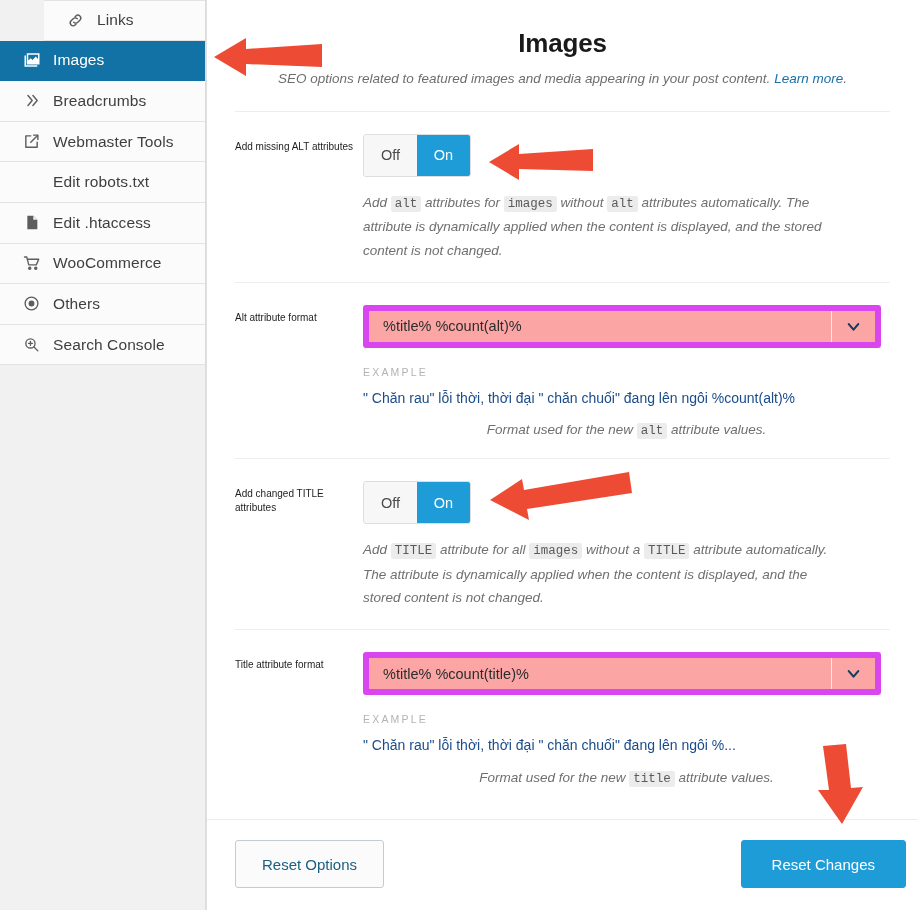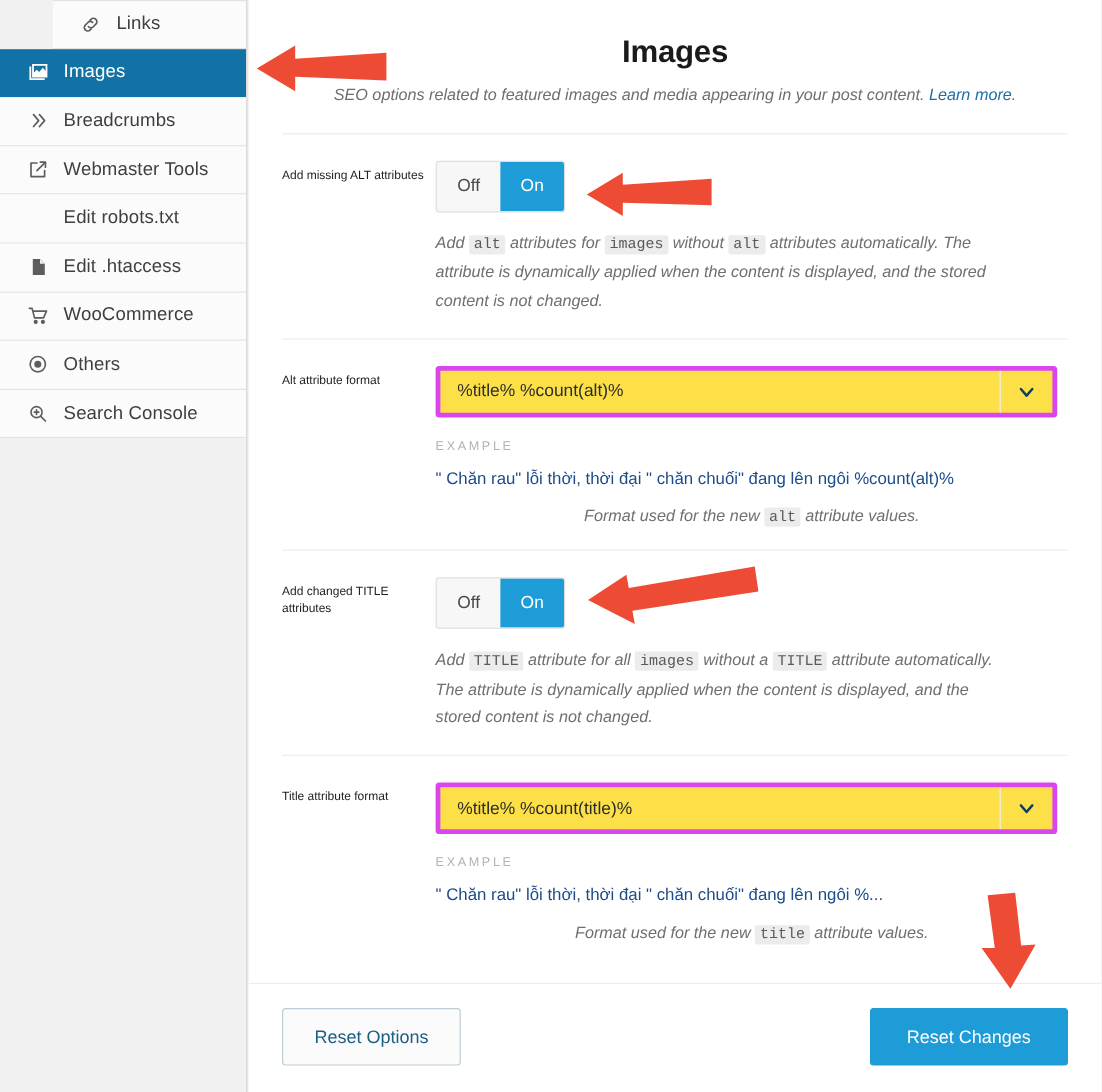--- a/index.html
+++ b/index.html
@@ -172,23 +172,23 @@
     border-radius: 2px;
     font-size: 12.5px;
   }
 
   
   .select-wrap {
     position: relative;
     width: 100%;
     max-width: 518px;
     height: 43px;
-    border: 4px solid #d946ef;
+    border: 6px solid #d946ef;
     border-radius: 3px;
-    background: #fde047;
+    background: #fca5a5;
     display: flex;
     align-items: center;
     cursor: pointer;
   }
   .select-value {
     flex: 1;
     padding: 0 14px;
     font-size: 14.5px;
     color: #2c2c2c;
     white-space: nowrap;
@@ -222,21 +222,21 @@
     margin-top: 14px;
     font-size: 13.5px;
     font-style: italic;
     color: #6f6f6f;
     text-align: center;
   }
 
   
   .footer {
     border-top: 1px solid #ededed;
-    padding: 20px 28px 22px 28px;
+    padding: 20px 12px 22px 28px;
     display: flex;
     justify-content: space-between;
     align-items: center;
     background: #ffffff;
   }
   .btn-reset {
     border: 1px solid #bfcdd4;
     background: #fbfbfb;
     color: #1a5e80;
     font-size: 15px;

